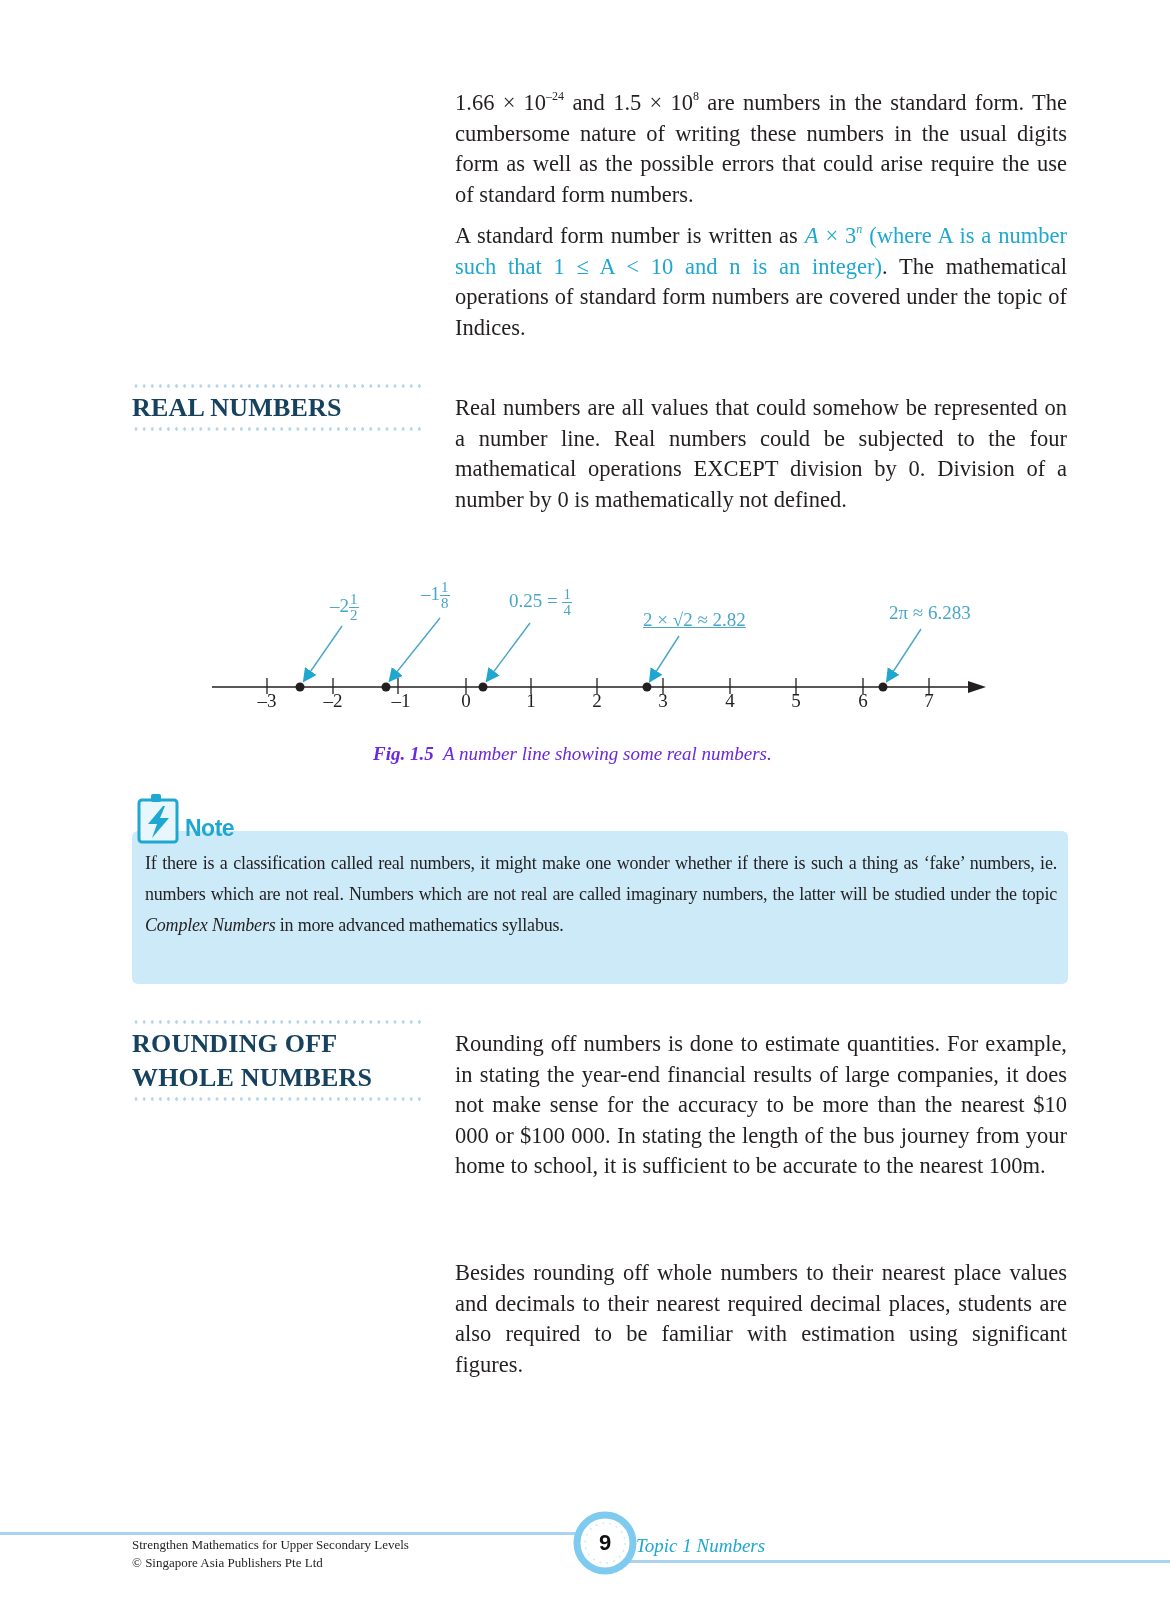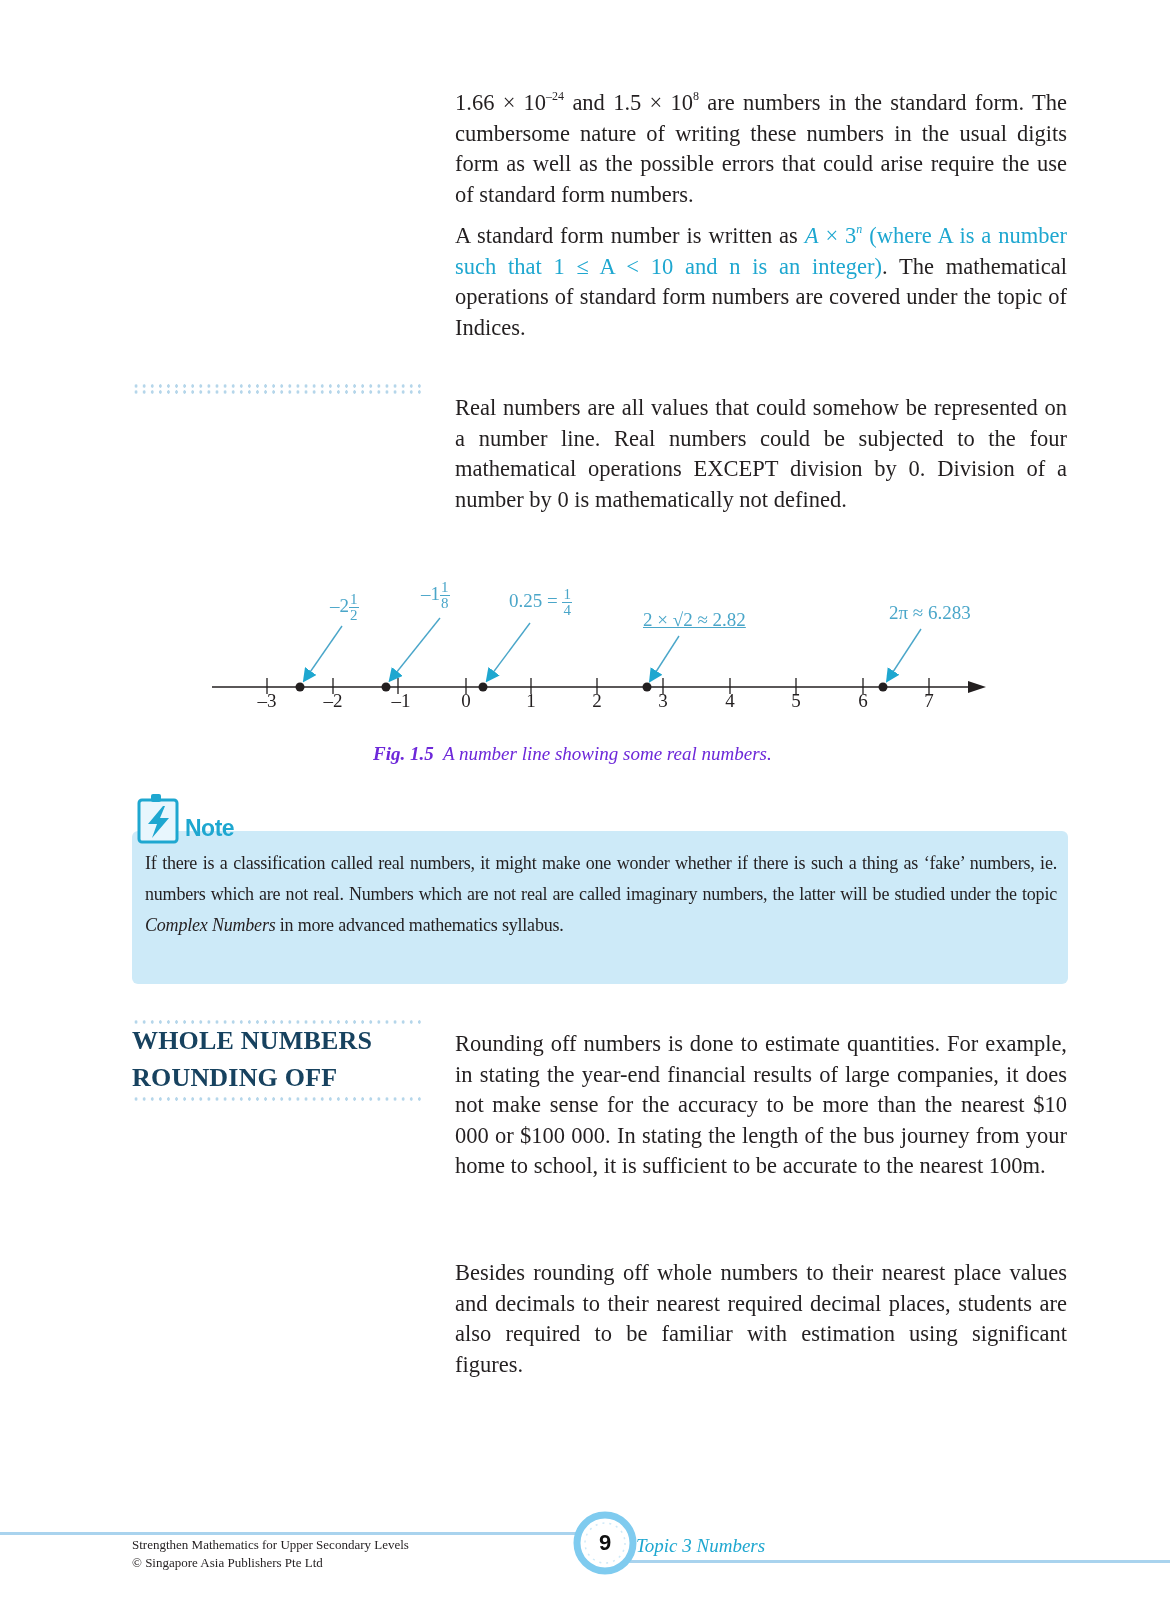--- a/index.html
+++ b/index.html
@@ -74,20 +74,21 @@
 <div class="body-text" style="top:88px;">
   <p><span>1.66 × 10</span><sup>–24</sup><span> and 1.5 × 10</span><sup>8</sup><span> are numbers in the standard form. The cumbersome nature of writing these numbers in the usual digits form as well as the possible errors that could arise require the use of standard form numbers.</span></p>
 </div>
 
 <div class="body-text" style="top:221px;">
   <p><span>A standard form number is written as </span><span class="cyan"><i>A</i><span> × 3</span><sup style="font-style:italic">n</sup><span> (where A is a number such that 1 ≤ A &lt; 10 and n is an integer)</span></span><span>. The mathematical operations of standard form numbers are covered under the topic of  Indices.</span></p>
 </div>
 
 <div class="heading-block" style="top:384px;">
   <div class="dots"></div>
+  <div class="heading" style="margin-top:3px;">REAL NUMBERS</div>
   <div class="dots" style="margin-top:2px;"></div>
 </div>
 <div class="body-text" style="top:393px;">
   <p>Real numbers are all values that could somehow be represented on a number line. Real numbers could be subjected to the four mathematical operations EXCEPT division by 0. Division of a number by 0 is mathematically not defined.</p>
 </div>
 
 <svg class="numline" viewBox="0 0 1170 770">
   <defs>
     <marker id="arrowCyan" markerWidth="10" markerHeight="10" refX="6" refY="5" orient="auto">
       <path d="M0,0 L10,5 L0,10 z" fill="#1ea7d0"></path>
@@ -154,35 +155,35 @@
 <svg class="note-icon" viewBox="0 0 46 54">
   <rect x="3" y="8" width="38" height="42" rx="3" fill="#e8f6fd" stroke="#1ea7d0" stroke-width="3"></rect>
   <rect x="15" y="2" width="10" height="8" rx="2" fill="#1ea7d0"></rect>
   <path d="M27,14 L12,32 L21,32 L16,46 L33,26 L24,26 L29,14 z" fill="#1ea7d0"></path>
 </svg>
 <div class="note-label">Note</div>
 <div class="note-text"><span>If there is a classification called real numbers, it might make one wonder whether if there is such a thing as ‘fake’ numbers, ie. numbers which are not real. Numbers which are not real are called imaginary numbers, the latter will be studied under the topic </span><i>Complex Numbers</i><span> in more advanced mathematics syllabus.</span></div>
 
 <div class="heading-block" style="top:1020px;">
   <div class="dots"></div>
+  <div class="heading" style="margin-top:3px;">ROUNDING OFF</div>
   <div class="heading">WHOLE NUMBERS</div>
-  <div class="heading" style="margin-top:3px;">ROUNDING OFF</div>
   <div class="dots" style="margin-top:2px;"></div>
 </div>
 <div class="body-text" style="top:1029px;">
   <p>Rounding off numbers is done to estimate quantities. For example, in stating the year-end financial results of large companies, it does not make sense for the accuracy to be more than the nearest $10 000 or $100 000. In stating the length of the bus journey from your home to school, it is sufficient to be accurate to the nearest 100m.</p>
 </div>
 <div class="body-text" style="top:1230px;margin-top:28px;">
   <p>Besides rounding off whole numbers to their nearest place values and decimals to their nearest required decimal places, students are also required to be familiar with estimation using significant figures.</p>
 </div>
 
 <div class="footer-line"></div>
 <div class="footer-line2"></div>
 <div class="footer-text">
   <div>Strengthen Mathematics for Upper Secondary Levels</div>
   <div>© Singapore Asia Publishers Pte Ltd</div>
 </div>
 <svg class="page-badge" viewBox="0 0 66 66">
   <circle cx="33" cy="33" r="28" fill="#ffffff" stroke="#7fcbef" stroke-width="7"></circle>
   <circle cx="33" cy="33" r="20" fill="none" stroke="#cfe9f7" stroke-width="1.5" stroke-dasharray="2 5"></circle>
 </svg>
 <div class="page-num">9</div>
-<div class="topic-text">Topic 3 Numbers</div>
+<div class="topic-text">Topic 1 Numbers</div>
 
 </body></html>

